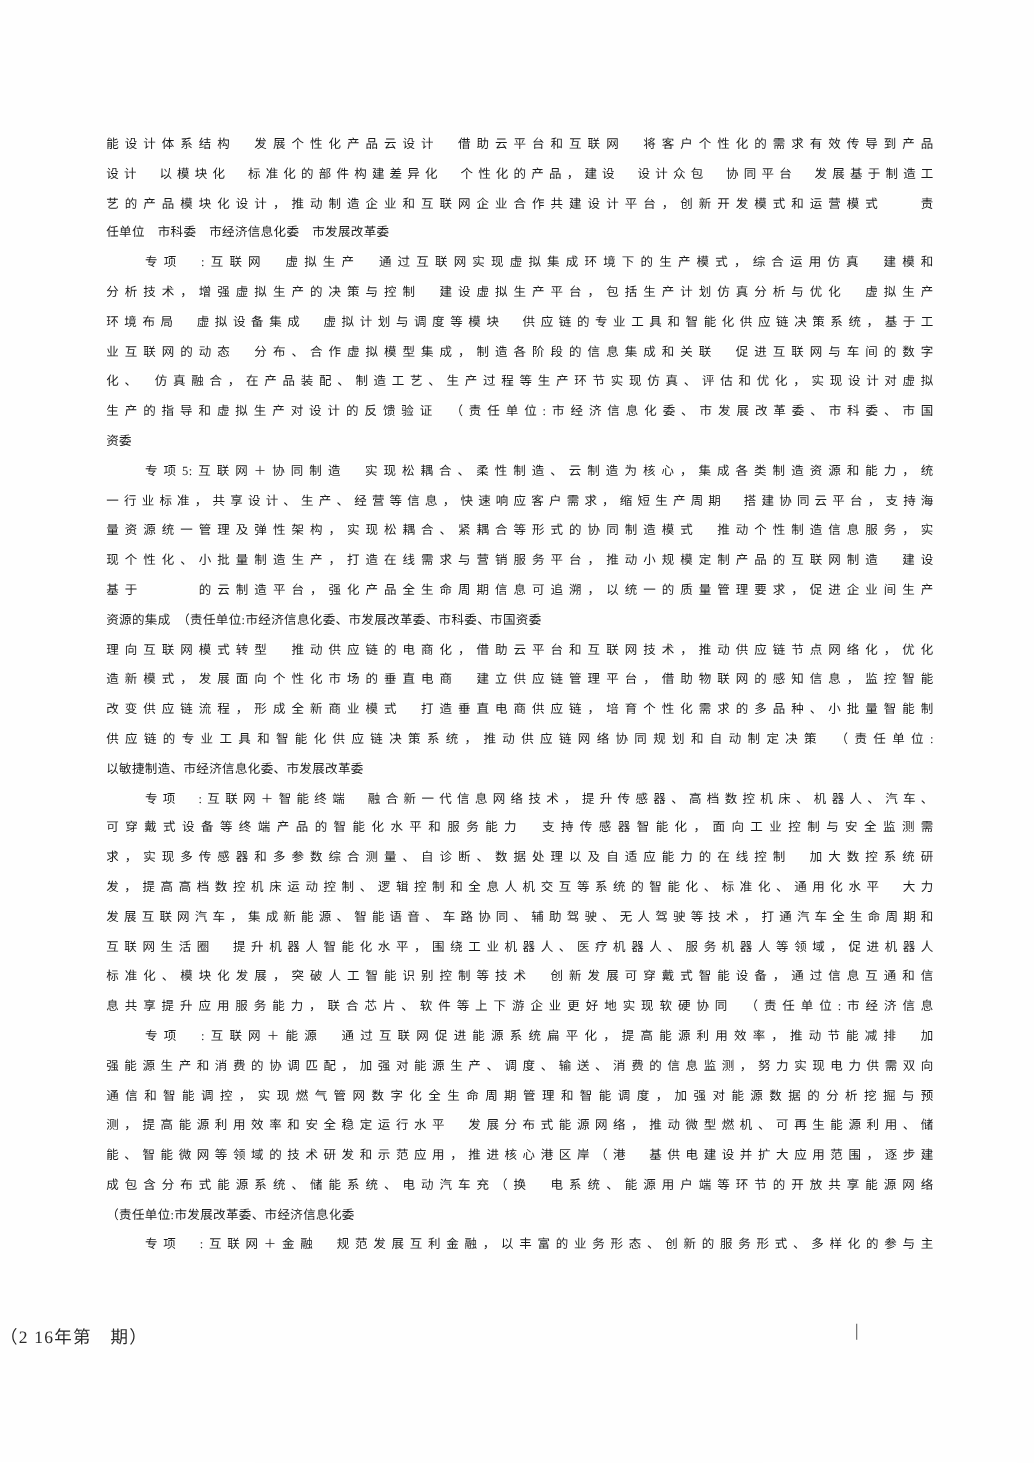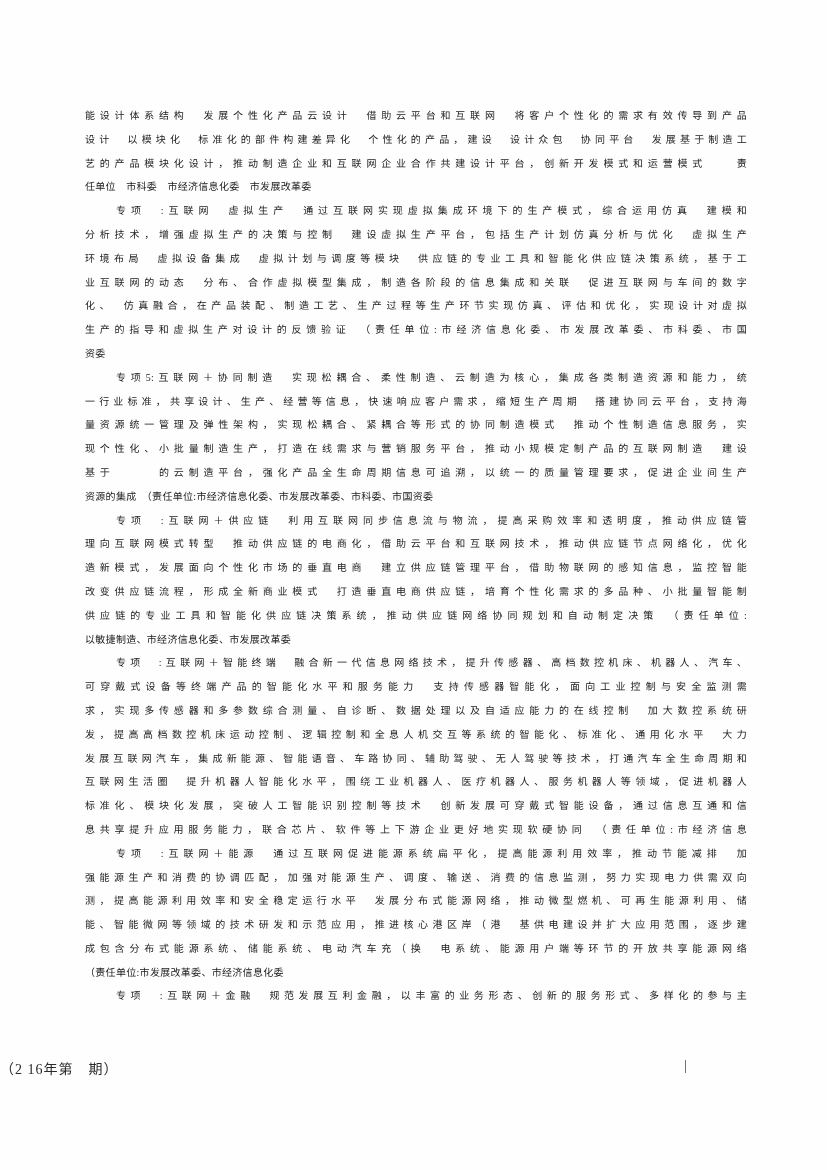--- a/index.html
+++ b/index.html
@@ -76,36 +76,36 @@
       <div class="line fill">业互联网的动态　分布、合作虚拟模型集成，制造各阶段的信息集成和关联　促进互联网与车间的数字</div>
       <div class="line fill">化、　仿真融合，在产品装配、制造工艺、生产过程等生产环节实现仿真、评估和优化，实现设计对虚拟</div>
       <div class="line fill">生产的指导和虚拟生产对设计的反馈验证　（责任单位:市经济信息化委、市发展改革委、市科委、市国</div>
       <div class="line">资委</div>
       <div class="line indent fill">专项5:互联网＋协同制造　实现松耦合、柔性制造、云制造为核心，集成各类制造资源和能力，统</div>
       <div class="line fill">一行业标准，共享设计、生产、经营等信息，快速响应客户需求，缩短生产周期　搭建协同云平台，支持海</div>
       <div class="line fill">量资源统一管理及弹性架构，实现松耦合、紧耦合等形式的协同制造模式　推动个性制造信息服务，实</div>
       <div class="line fill">现个性化、小批量制造生产，打造在线需求与营销服务平台，推动小规模定制产品的互联网制造　建设</div>
       <div class="line fill">基于　　　的云制造平台，强化产品全生命周期信息可追溯，以统一的质量管理要求，促进企业间生产</div>
       <div class="line">资源的集成　（责任单位:市经济信息化委、市发展改革委、市科委、市国资委</div>
-      <div class="line indent fill">专项　:互联网＋供应链　利用互联网同步信息流与物流，提高采购效率和透明度，推动供应链管</div>
       <div class="line fill">理向互联网模式转型　推动供应链的电商化，借助云平台和互联网技术，推动供应链节点网络化，优化</div>
       <div class="line fill">造新模式，发展面向个性化市场的垂直电商　建立供应链管理平台，借助物联网的感知信息，监控智能</div>
       <div class="line fill">改变供应链流程，形成全新商业模式　打造垂直电商供应链，培育个性化需求的多品种、小批量智能制</div>
       <div class="line fill">供应链的专业工具和智能化供应链决策系统，推动供应链网络协同规划和自动制定决策　（责任单位:</div>
       <div class="line">以敏捷制造、市经济信息化委、市发展改革委</div>
       <div class="line indent fill">专项　:互联网＋智能终端　融合新一代信息网络技术，提升传感器、高档数控机床、机器人、汽车、</div>
       <div class="line fill">可穿戴式设备等终端产品的智能化水平和服务能力　支持传感器智能化，面向工业控制与安全监测需</div>
       <div class="line fill">求，实现多传感器和多参数综合测量、自诊断、数据处理以及自适应能力的在线控制　加大数控系统研</div>
       <div class="line fill">发，提高高档数控机床运动控制、逻辑控制和全息人机交互等系统的智能化、标准化、通用化水平　大力</div>
       <div class="line fill">发展互联网汽车，集成新能源、智能语音、车路协同、辅助驾驶、无人驾驶等技术，打通汽车全生命周期和</div>
       <div class="line fill">互联网生活圈　提升机器人智能化水平，围绕工业机器人、医疗机器人、服务机器人等领域，促进机器人</div>
       <div class="line fill">标准化、模块化发展，突破人工智能识别控制等技术　创新发展可穿戴式智能设备，通过信息互通和信</div>
       <div class="line fill">息共享提升应用服务能力，联合芯片、软件等上下游企业更好地实现软硬协同　（责任单位:市经济信息</div>
       <div class="line indent fill">专项　:互联网＋能源　通过互联网促进能源系统扁平化，提高能源利用效率，推动节能减排　加</div>
       <div class="line fill">强能源生产和消费的协调匹配，加强对能源生产、调度、输送、消费的信息监测，努力实现电力供需双向</div>
+      <div class="line fill">通信和智能调控，实现燃气管网数字化全生命周期管理和智能调度，加强对能源数据的分析挖掘与预</div>
       <div class="line fill">测，提高能源利用效率和安全稳定运行水平　发展分布式能源网络，推动微型燃机、可再生能源利用、储</div>
       <div class="line fill">能、智能微网等领域的技术研发和示范应用，推进核心港区岸（港　基供电建设并扩大应用范围，逐步建</div>
       <div class="line fill">成包含分布式能源系统、储能系统、电动汽车充（换　电系统、能源用户端等环节的开放共享能源网络</div>
       <div class="line">（责任单位:市发展改革委、市经济信息化委</div>
       <div class="line indent fill">专项　:互联网＋金融　规范发展互利金融，以丰富的业务形态、创新的服务形式、多样化的参与主</div>
     </div>
   <div class="footer">
     <span class="issue">（2 16年第　期）</span>
     <span class="page-mark">|</span>
   </div>

